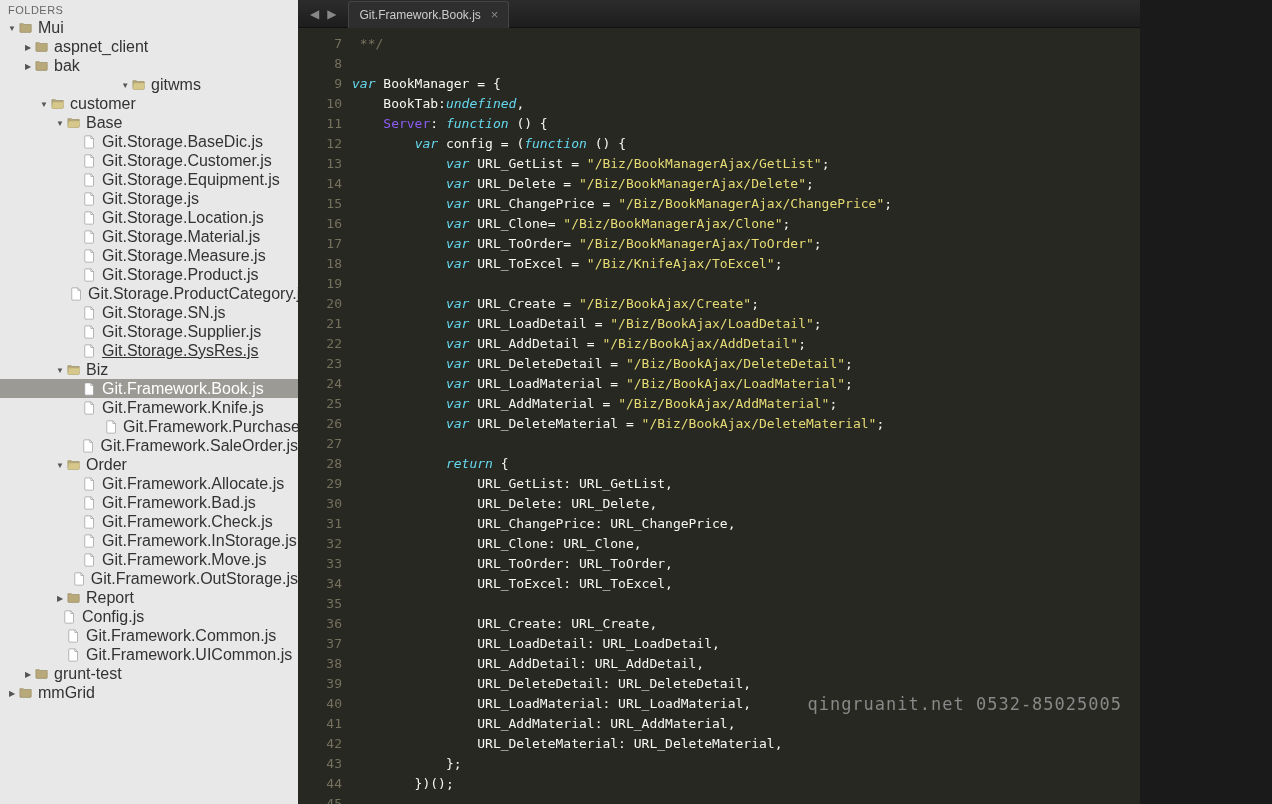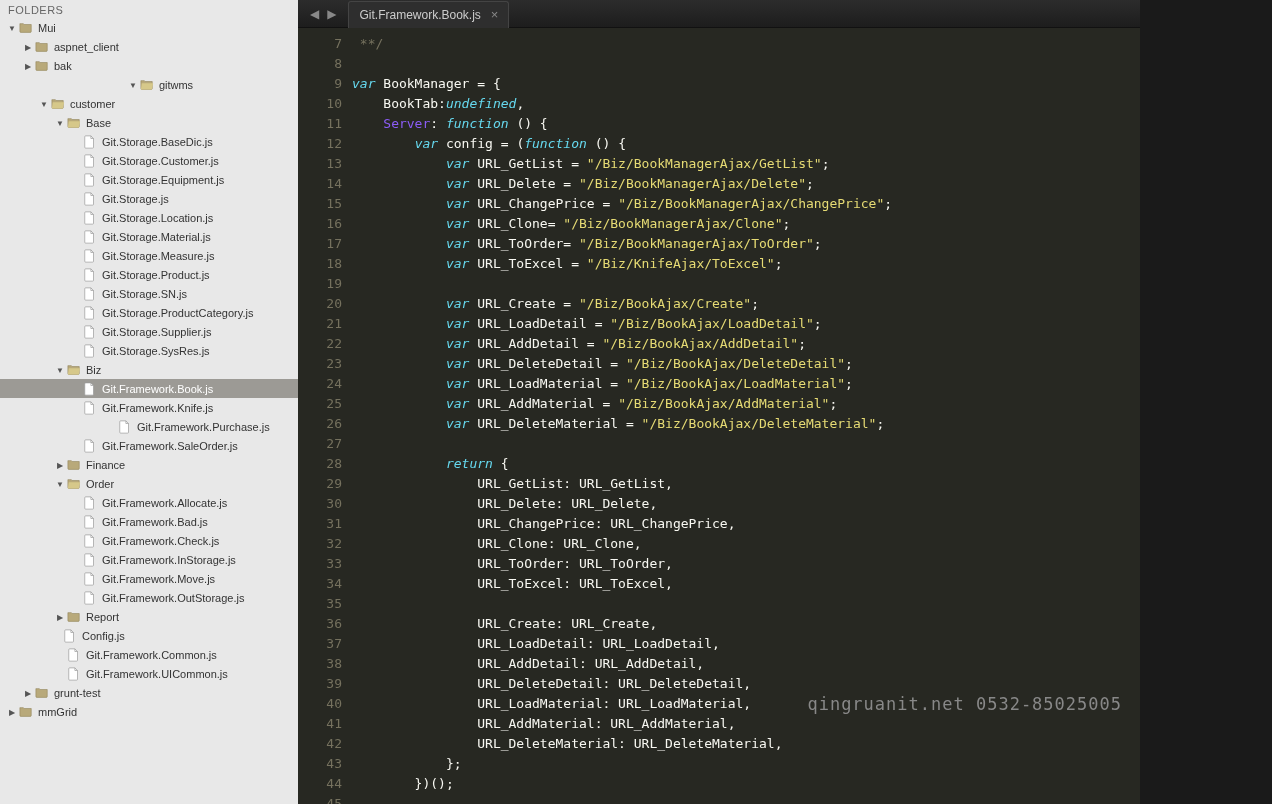--- a/index.html
+++ b/index.html
@@ -13,21 +13,21 @@
 .tree ul { list-style:none; }
 .tree li { white-space:nowrap; }
 .row { display:flex; align-items:center; height:19px; padding-left:4px; cursor:default; }
 .row.selected { background:#9c9a95; color:#fff; }
 .arrow { width:12px; display:inline-block; text-align:center; font-size:10px; color:#555; }
 .arrow.down::before { content:"▼"; font-size:8px; }
 .arrow.right::before { content:"▶"; font-size:8px; }
 .arrow.none::before { content:""; }
 .icon { width:16px; height:16px; display:inline-flex; align-items:center; justify-content:center; margin-right:4px; }
 .icon svg { width:14px; height:14px; }
-.label { font-size:11px; color:#333; }
+.label { font-size:16px; color:#333; }
 .row.selected .label { color:#fff; }
 
 
 .editor-side { flex:1; display:flex; flex-direction:column; background:#222; position:relative; }
 .tabbar { height:28px; background:linear-gradient(#2c2c2c,#1d1d1d); display:flex; align-items:center; border-bottom:1px solid #111; }
 .nav-arrows { display:flex; align-items:center; padding:0 8px; color:#888; }
 .nav-arrows span { padding:0 4px; font-size:12px; }
 .tab { height:27px; background:#2e2e2e; border:1px solid #444; border-bottom:none; display:flex; align-items:center; padding:0 10px; font-size:12px; color:#ccc; border-radius:3px 3px 0 0; margin-top:1px; }
 .tab .close { margin-left:10px; color:#888; font-size:13px; }
 
@@ -219,49 +219,49 @@
                         </li>
                         <li>
                           <div class="row" style="padding-left: 70px;">
                             <span class="arrow none"></span>
                             <span class="icon">
                               <svg viewBox="0 0 16 16">
                                 <path fill="#fff" stroke="#999" stroke-width="0.8" d="M3 1h6l3 3v10a1 1 0 0 1-1 1H3a1 1 0 0 1-1-1V2a1 1 0 0 1 1-1z"></path>
                                 <path fill="none" stroke="#999" stroke-width="0.8" d="M9 1v3h3"></path>
                               </svg>
                             </span>
+                            <span class="label">Git.Storage.ProductCategory.js</span>
+                          </div>
+                        </li>
+                        <li>
+                          <div class="row" style="padding-left: 70px;">
+                            <span class="arrow none"></span>
+                            <span class="icon">
+                              <svg viewBox="0 0 16 16">
+                                <path fill="#fff" stroke="#999" stroke-width="0.8" d="M3 1h6l3 3v10a1 1 0 0 1-1 1H3a1 1 0 0 1-1-1V2a1 1 0 0 1 1-1z"></path>
+                                <path fill="none" stroke="#999" stroke-width="0.8" d="M9 1v3h3"></path>
+                              </svg>
+                            </span>
                             <span class="label">Git.Storage.SN.js</span>
                           </div>
                         </li>
                         <li>
                           <div class="row" style="padding-left: 70px;">
                             <span class="arrow none"></span>
                             <span class="icon">
                               <svg viewBox="0 0 16 16">
                                 <path fill="#fff" stroke="#999" stroke-width="0.8" d="M3 1h6l3 3v10a1 1 0 0 1-1 1H3a1 1 0 0 1-1-1V2a1 1 0 0 1 1-1z"></path>
                                 <path fill="none" stroke="#999" stroke-width="0.8" d="M9 1v3h3"></path>
                               </svg>
                             </span>
-                            <span class="label">Git.Storage.ProductCategory.js</span>
-                          </div>
-                        </li>
-                        <li>
-                          <div class="row" style="padding-left: 70px;">
-                            <span class="arrow none"></span>
-                            <span class="icon">
-                              <svg viewBox="0 0 16 16">
-                                <path fill="#fff" stroke="#999" stroke-width="0.8" d="M3 1h6l3 3v10a1 1 0 0 1-1 1H3a1 1 0 0 1-1-1V2a1 1 0 0 1 1-1z"></path>
-                                <path fill="none" stroke="#999" stroke-width="0.8" d="M9 1v3h3"></path>
-                              </svg>
-                            </span>
                             <span class="label">Git.Storage.Supplier.js</span>
                           </div>
                         </li>
                         <li>
-                          <div class="row" style="padding-left: 70px;">
+                          <div class="row" style="padding-left: 70px; text-decoration: underline;">
                             <span class="arrow none"></span>
                             <span class="icon">
                               <svg viewBox="0 0 16 16">
                                 <path fill="#fff" stroke="#999" stroke-width="0.8" d="M3 1h6l3 3v10a1 1 0 0 1-1 1H3a1 1 0 0 1-1-1V2a1 1 0 0 1 1-1z"></path>
                                 <path fill="none" stroke="#999" stroke-width="0.8" d="M9 1v3h3"></path>
                               </svg>
                             </span>
                             <span class="label">Git.Storage.SysRes.js</span>
                           </div>
                         </li>
@@ -321,31 +321,20 @@
                             <span class="icon">
                               <svg viewBox="0 0 16 16">
                                 <path fill="#fff" stroke="#999" stroke-width="0.8" d="M3 1h6l3 3v10a1 1 0 0 1-1 1H3a1 1 0 0 1-1-1V2a1 1 0 0 1 1-1z"></path>
                                 <path fill="none" stroke="#999" stroke-width="0.8" d="M9 1v3h3"></path>
                               </svg>
                             </span>
                             <span class="label">Git.Framework.SaleOrder.js</span>
                           </div>
                         </li>
                       </ul>
-                    </li>
-                    <li>
-                      <div class="row" style="padding-left: 54px;">
-                        <span class="arrow right"></span>
-                        <span class="icon">
-                          <svg viewBox="0 0 16 16">
-                            <path fill="#b8a97a" stroke="#8a7c50" stroke-width="0.6" d="M1 3h4l1 1h8v8a1 1 0 0 1-1 1H2a1 1 0 0 1-1-1z"></path>
-                          </svg>
-                        </span>
-                        <span class="label">Finance</span>
-                      </div>
                     </li>
                     <li>
                       <div class="row" style="padding-left: 54px;">
                         <span class="arrow down"></span>
                         <span class="icon">
                           <svg viewBox="0 0 16 16">
                             <path fill="#b8a97a" stroke="#8a7c50" stroke-width="0.6" d="M1 3h4l1 1h8v8a1 1 0 0 1-1 1H2a1 1 0 0 1-1-1z"></path>
                             <path fill="#d6c88a" d="M2 6h13l-1.5 7H1z"></path>
                           </svg>
                         </span>

